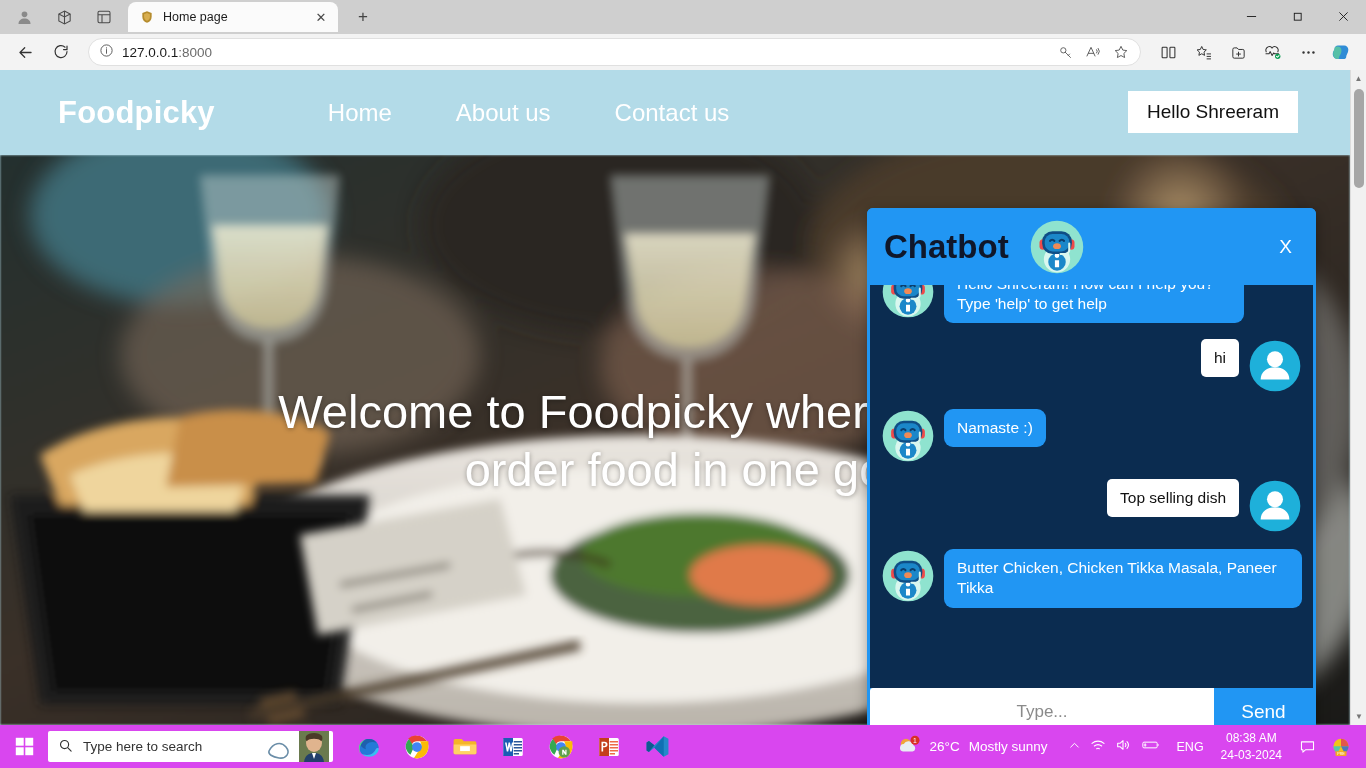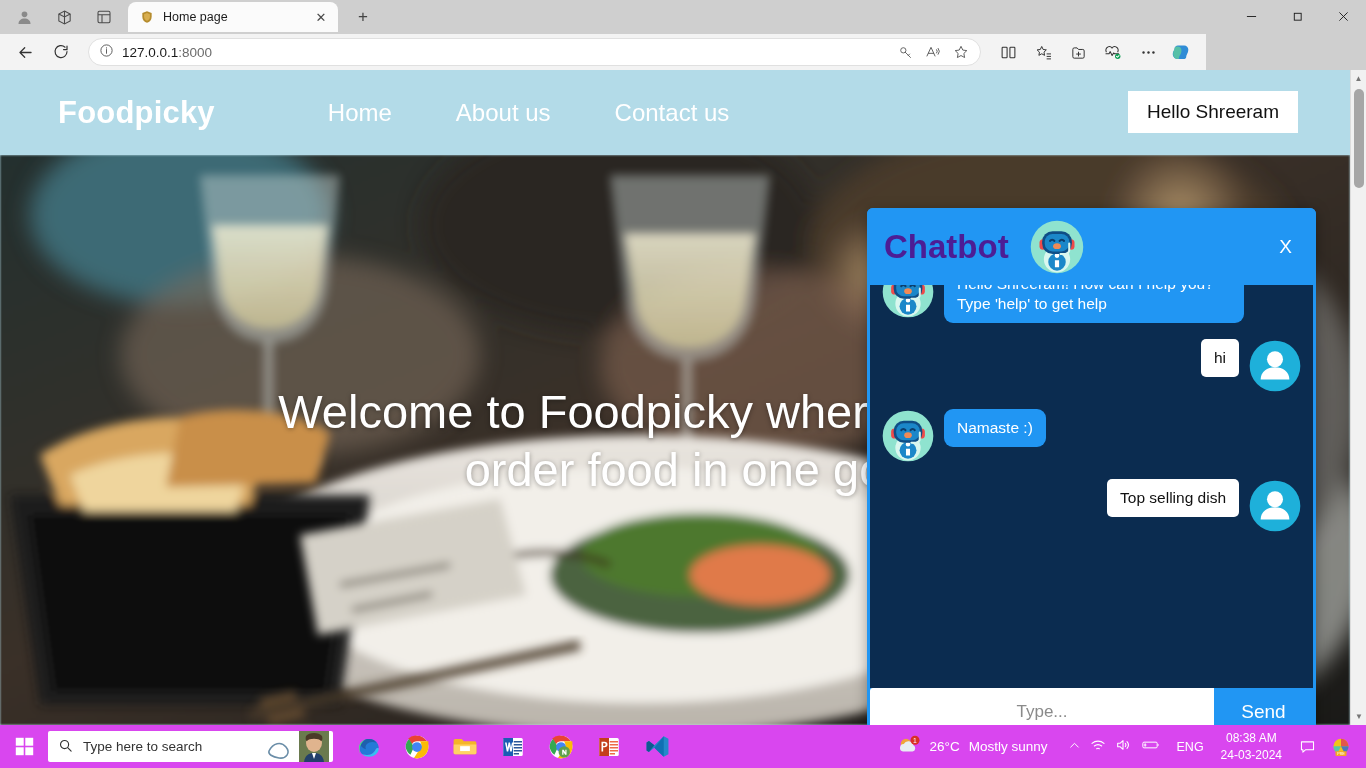--- a/index.html
+++ b/index.html
@@ -44,21 +44,21 @@
   .newtab-btn {
     width: 30px; height: 28px; margin-left: 6px; border-radius: 5px;
     display: flex; align-items: center; justify-content: center;
     color: #444; font-size: 17px;
   }
 
   .wincontrols { position: absolute; top: 0; right: 0; display: flex; height: 32px; }
   .wc { width: 46px; height: 32px; display: flex; align-items: center; justify-content: center; color: #1b1b1b; }
 
   .toolbar {
-    position: absolute; top: 34px; left: 0; width: 1206px; height: 36px;
+    position: absolute; top: 34px; left: 0; width: 1366px; height: 36px;
     background: #f3f3f3; display: flex; align-items: center; padding: 0 8px; gap: 2px;
   }
   .tb-btn {
     width: 34px; height: 30px; border-radius: 5px; flex: 0 0 34px;
     display: flex; align-items: center; justify-content: center; color: #2b2b2b;
   }
   .omnibox {
     flex: 1 1 auto; height: 28px; background: #fff; border-radius: 14px;
     display: flex; align-items: center; gap: 8px; padding: 0 6px 0 10px;
     margin: 0 8px; border: 1px solid #e0e0e0;
@@ -111,21 +111,21 @@
   .chatbot {
     position: absolute; left: 867px; top: 138px; width: 449px; height: 531px;
     background: #2196f3; border-radius: 6px;
     box-shadow: 0 3px 14px rgba(0,0,0,.35);
     display: flex; flex-direction: column; overflow: hidden;
   }
   .chat-header {
     height: 77px; background: #2196f3; display: flex; align-items: center;
     padding: 0 22px 0 17px; flex: 0 0 77px; position: relative;
   }
-  .chat-title { font-size: 33px; font-weight: bold; color: #4c1d95; }
+  .chat-title { font-size: 33px; font-weight: bold; color: #0f172a; }
   .bot-head-avatar { width: 56px; height: 56px; margin-left: 20px; }
   .chat-close {
     position: absolute; right: 24px; top: 50%; transform: translateY(-50%);
     color: #fff; font-size: 19px; font-weight: 500;
   }
 
   .chat-body {
     flex: 1 1 auto; background: #0b2c50; margin: 0 3px; overflow: hidden;
     padding: 6px 11px 10px 11px; position: relative;
   }
@@ -487,20 +487,36 @@
 
         <div class="msg-row user">
           <div class="bubble user">Top selling dish</div>
           <svg class="avatar" viewBox="0 0 64 64">
             <circle cx="32" cy="32" r="30" fill="#1eb0da"></circle>
             <circle cx="32" cy="24" r="9.5" fill="#fff"></circle>
             <path d="M15 48c0-9 7.6-14.5 17-14.5S49 39 49 48z" fill="#fff"></path>
           </svg>
         </div>
 
+        <div class="msg-row bot">
+          <svg class="avatar" viewBox="0 0 64 64">
+            <circle cx="32" cy="32" r="30" fill="#8fe3cf"></circle>
+            <circle cx="32" cy="46" r="15" fill="#d9f7ef"></circle>
+            <circle cx="32" cy="49" r="10" fill="#1b87c9"></circle>
+            <path d="M32 44.5a2.7 2.7 0 1 1 0-5.4 2.7 2.7 0 0 1 0 5.4zM29.6 47h4.8v8h-4.8z" fill="#fff"></path>
+            <rect x="12" y="23" width="8" height="12" rx="4" fill="#ef4a4a"></rect>
+            <rect x="44" y="23" width="8" height="12" rx="4" fill="#ef4a4a"></rect>
+            <rect x="15" y="14" width="34" height="26" rx="12" fill="#0f4e86"></rect>
+            <rect x="18" y="17" width="28" height="20" rx="9" fill="#1b87c9"></rect>
+            <path d="M24 25a3 3 0 0 1 5 0M35 25a3 3 0 0 1 5 0" stroke="#0b3e6d" stroke-width="2.4" fill="none" stroke-linecap="round"></path>
+            <ellipse cx="32" cy="31" rx="4.5" ry="3.4" fill="#f08a55"></ellipse>
+            <path d="M46 28v7a5 5 0 0 1-5 5h-5" stroke="#d9f7ef" stroke-width="2.4" fill="none" stroke-linecap="round"></path>
+          </svg>
+          <div class="bubble bot" style="max-width:364px">Butter Chicken, Chicken Tikka Masala, Paneer Tikka</div>
+        </div>
 
       </div>
 
       <div class="chat-input-row">
         <input class="chat-input" value="" placeholder="Type..." style="">
         <button class="send-btn">Send</button>
       </div>
     </div>
   </div>
 

